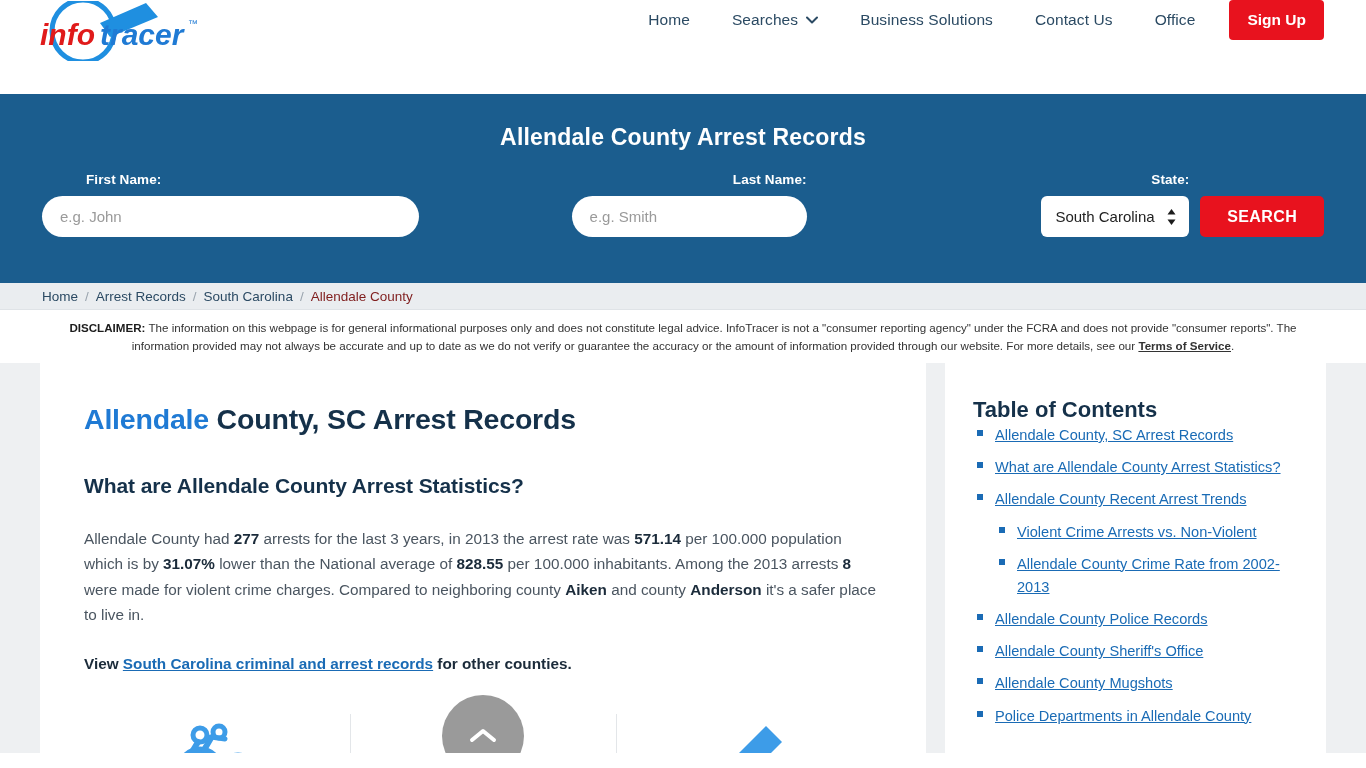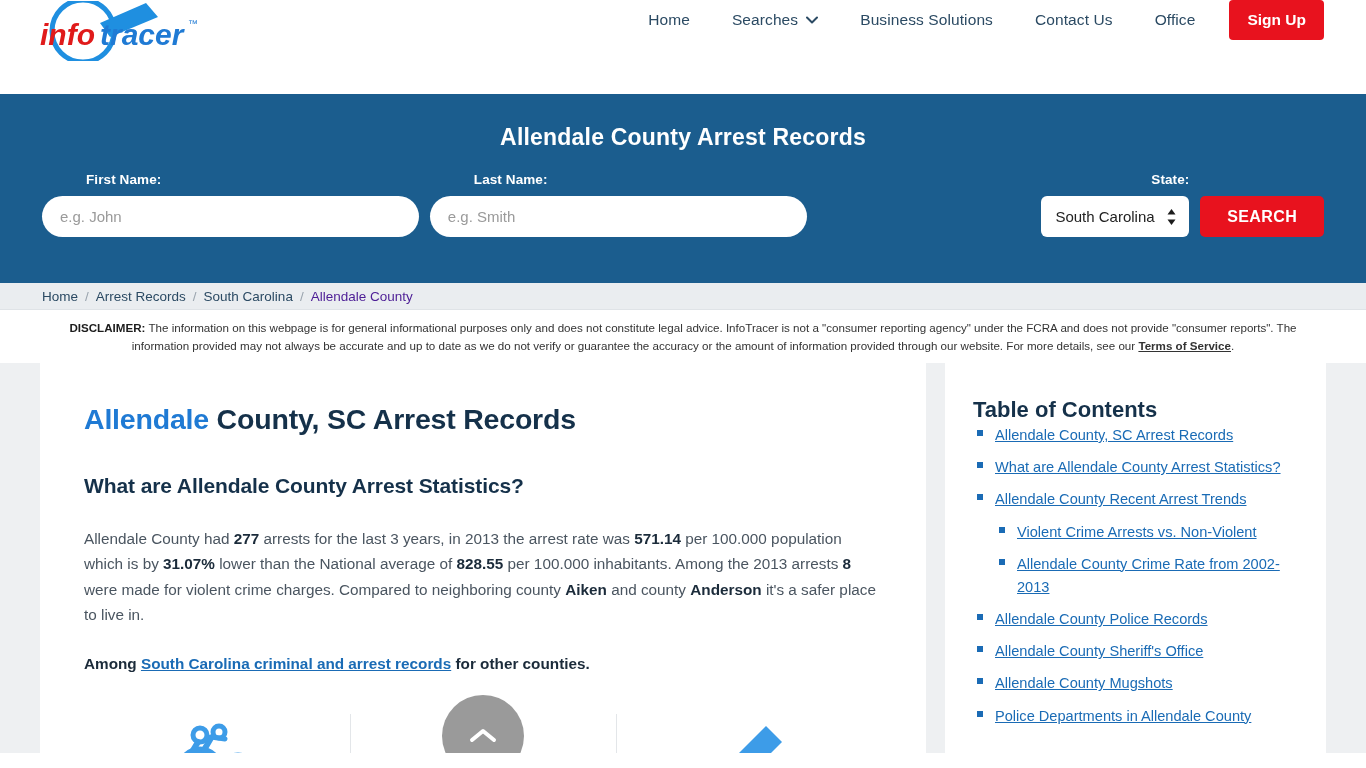--- a/index.html
+++ b/index.html
@@ -72,21 +72,21 @@
     letter-spacing: .2px;
   }
   .search-form {
     display: flex;
     align-items: flex-end;
     margin-top: 21px;
     gap: 11px;
   }
   .field-group { display: flex; flex-direction: column; }
   .field-group.first { width: 378px; }
-  .field-group.last  { width: 378px; }
+  .field-group.last  { width: 378px; align-items: flex-end; }
   .field-group.state { width: 373px; align-items: flex-end; }
   .field-label {
     color: #ffffff;
     font-size: 13.5px;
     font-weight: bold;
     margin-bottom: 9px;
     letter-spacing: .1px;
     margin-left: 44px;
   }
   .text-input {
@@ -143,21 +143,21 @@
     display: flex;
     align-items: center;
     padding: 0 42px;
     border-bottom: 1px solid #dfe3e7;
   }
   .crumb {
     color: #2b4a63;
     font-size: 13.5px;
     text-decoration: none;
   }
-  .crumb.current { color: #4c1d95; }
+  .crumb.current { color: #7f1d1d; }
   .crumb-sep { color: #9aa4ae; font-size: 13.5px; margin: 0 7px; }
 
   
   .disclaimer {
     background: #ffffff;
     padding: 9px 44px 8px 44px;
     font-size: 11.6px;
     line-height: 1.55;
     color: #333333;
     text-align: center;
@@ -369,21 +369,21 @@
 
   <div class="content-card">
     <h1 class="page-h1">
       <span class="hl">Allendale</span><span> County, SC Arrest Records</span>
     </h1>
 
     <h2 class="sub-h2">What are Allendale County Arrest Statistics?</h2>
 
     <p class="stat-para"><span>Allendale County had </span><b>277</b><span> arrests for the last 3 years, in 2013 the arrest rate was </span><b>571.14</b><span> per 100.000 population which is by </span><b>31.07%</b><span> lower than the National average of </span><b>828.55</b><span> per 100.000 inhabitants. Among the 2013 arrests </span><b>8</b><span> were made for violent crime charges. Compared to neighboring county </span><b>Aiken</b><span> and county </span><b>Anderson</b><span> it's a safer place to live in.</span></p>
 
-    <p class="view-para"><span>Among </span><a href="#">South Carolina criminal and arrest records</a><span> for other counties.</span></p>
+    <p class="view-para"><span>View </span><a href="#">South Carolina criminal and arrest records</a><span> for other counties.</span></p>
 
     <div class="icon-strip">
       <div class="icon-cell">
         <svg width="78" height="74" viewBox="0 0 78 74">
           <circle cx="22" cy="48" r="20" fill="none" stroke="#3d9ce8" stroke-width="7"></circle>
           <circle cx="60" cy="52" r="18" fill="none" stroke="#3d9ce8" stroke-width="7"></circle>
           <path d="M14 30 L20 20 M26 28 L33 16" stroke="#3d9ce8" stroke-width="6" stroke-linecap="round"></path>
           <circle cx="22" cy="13" r="7" fill="none" stroke="#3d9ce8" stroke-width="5"></circle>
           <circle cx="41" cy="10" r="6" fill="none" stroke="#3d9ce8" stroke-width="5"></circle>
           <path d="M33 15 L47 17" stroke="#3d9ce8" stroke-width="5" stroke-linecap="round"></path>

